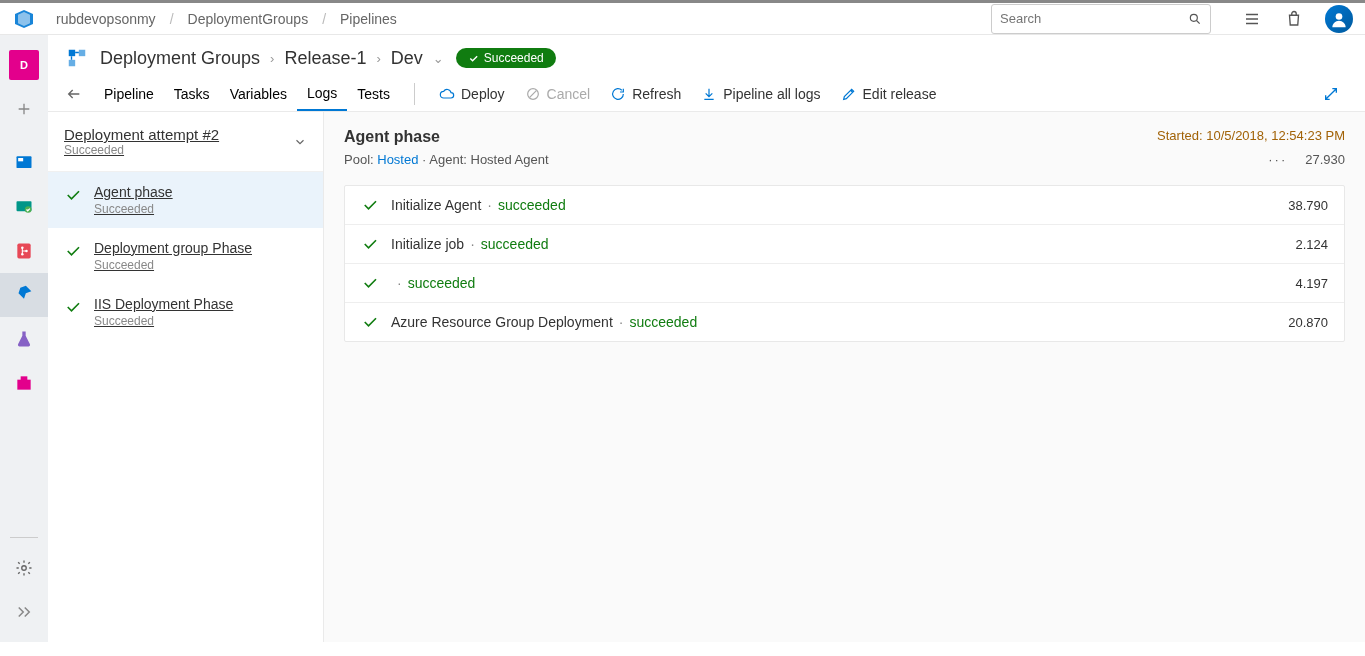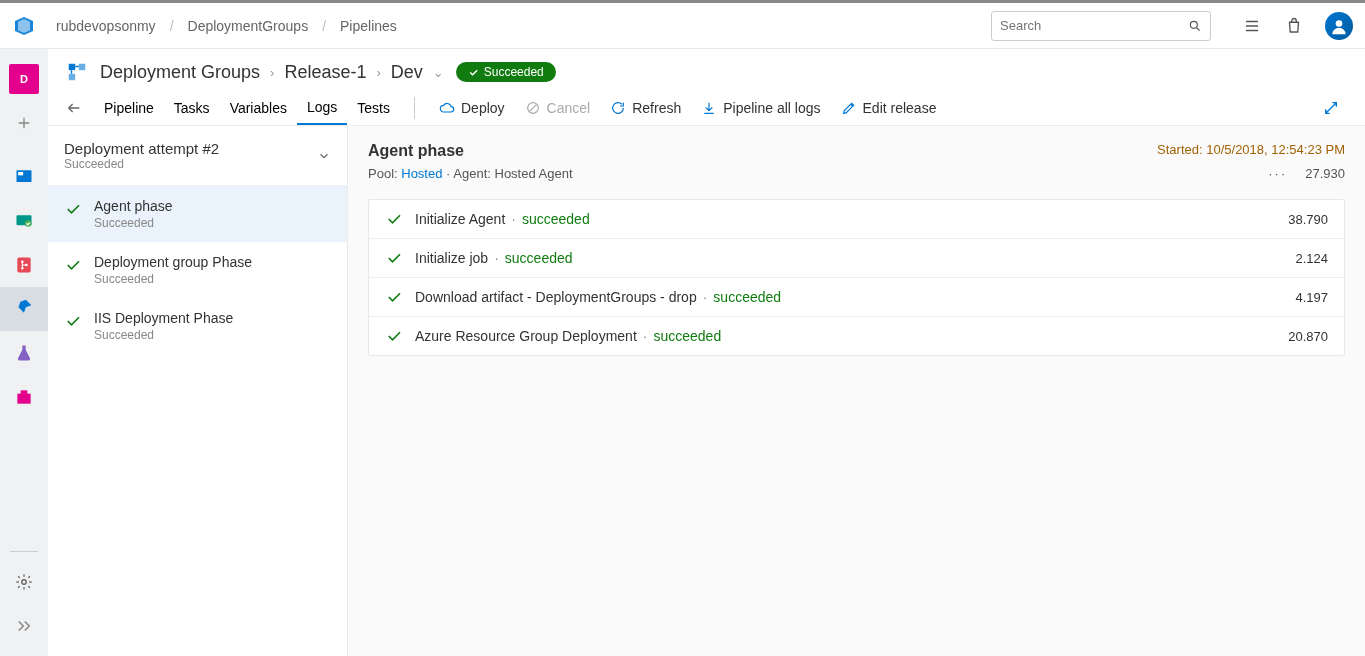--- a/index.html
+++ b/index.html
@@ -1,17 +1,17 @@
 <!DOCTYPE html>
 <html><head>
 <meta charset="utf-8">
 <style>
 * { box-sizing: border-box; margin: 0; padding: 0; }
 body { font-family: "Segoe UI", Tahoma, sans-serif; font-size: 14px; color: #333; background: #fff; width: 1365px; height: 656px; overflow: hidden; }
-.topbar { height: 49px; border-top: 3px solid #888; border-bottom: 1px solid #e8e8e8; display: flex; align-items: center; padding: 0 12px; }
+.topbar { height: 35px; border-top: 3px solid #888; border-bottom: 1px solid #e8e8e8; display: flex; align-items: center; padding: 0 12px; }
 .logo { width: 24px; height: 24px; margin-right: 20px; }
 .breadcrumb-top { display: flex; align-items: center; gap: 14px; color: #666; flex: 1; }
 .breadcrumb-top a { color: #666; text-decoration: none; cursor: pointer; }
 .breadcrumb-sep { color: #bbb; }
 .search-box { width: 220px; height: 30px; border: 1px solid #ccc; border-radius: 3px; display: flex; align-items: center; padding: 0 8px; margin-right: 20px; }
 .search-box input { border: none; outline: none; flex: 1; font-size: 13px; background: transparent; }
 .top-icon { width: 22px; height: 22px; margin: 0 10px; display: flex; align-items: center; justify-content: center; cursor: pointer; }
 .avatar { width: 28px; height: 28px; border-radius: 50%; background: linear-gradient(135deg, #0078d4, #005a9e); margin-left: 10px; cursor: pointer; display: flex; align-items: center; justify-content: center; overflow: hidden; }
 .avatar svg { width: 20px; height: 20px; }
 .body-row { display: flex; height: calc(100% - 49px); }
@@ -32,21 +32,21 @@
 .tab { padding: 8px 10px; cursor: pointer; color: #000000; }
 .tab.active { border-bottom: 2px solid #0078d4; font-weight: 400; }
 .tab-sep { width: 1px; height: 22px; background: #ccc; margin: 0 14px; }
 .tab-action { display: inline-flex; align-items: center; gap: 6px; color: #333; padding: 6px 10px; cursor: pointer; }
 .tab-action .ic { color: #0078d4; width: 16px; height: 16px; display: inline-flex; align-items: center; justify-content: center; }
 .tab-action.disabled { color: #aaa; cursor: default; }
 .tab-action.disabled .ic { color: #aaa; }
 .tab-spacer { flex: 1; }
 .expand-icon { width: 16px; height: 16px; cursor: pointer; margin-right: 8px; }
 .content-row { display: flex; flex: 1; overflow: hidden; }
-.phase-list { width: 300px; border-right: 1px solid #eaeaea; display: flex; flex-direction: column; }
+.phase-list { width: 276px; border-right: 1px solid #eaeaea; display: flex; flex-direction: column; text-decoration: underline; }
 .attempt-header { padding: 14px 16px; display: flex; align-items: center; justify-content: space-between; border-bottom: 1px solid #f0f0f0; }
 .attempt-title { font-size: 15px; }
 .attempt-sub { font-size: 12px; color: #888; }
 .phase-item { padding: 12px 16px; display: flex; align-items: flex-start; gap: 12px; cursor: pointer; }
 .phase-item.selected { background: #eaf3fb; }
 .check { color: #107c10; width: 18px; height: 18px; flex-shrink: 0; margin-top: 2px; }
 .phase-name { font-size: 14px; margin-bottom: 2px; }
 .phase-sub { font-size: 12px; color: #888; }
 .detail { flex: 1; background: #fafafa; padding: 16px 20px; overflow: auto; }
 .detail-head { display: flex; justify-content: space-between; align-items: flex-start; margin-bottom: 6px; }
@@ -346,21 +346,20 @@
               <span class="task-dot">·</span>
               <span class="task-status">succeeded</span>
             <span class="task-time">2.124</span>
           </div>
           <div class="task-row">
             <span class="check">
                 <svg width="18" height="18" viewBox="0 0 24 24">
                   <path fill="none" stroke="currentColor" stroke-width="2.2" d="M5 12l5 5L20 7"></path>
                 </svg>
               </span>
-            <span class="task-name">Download artifact - DeploymentGroups - drop</span>
               <span class="task-dot">·</span>
               <span class="task-status">succeeded</span>
             <span class="task-time">4.197</span>
           </div>
           <div class="task-row">
             <span class="check">
                 <svg width="18" height="18" viewBox="0 0 24 24">
                   <path fill="none" stroke="currentColor" stroke-width="2.2" d="M5 12l5 5L20 7"></path>
                 </svg>
               </span>

